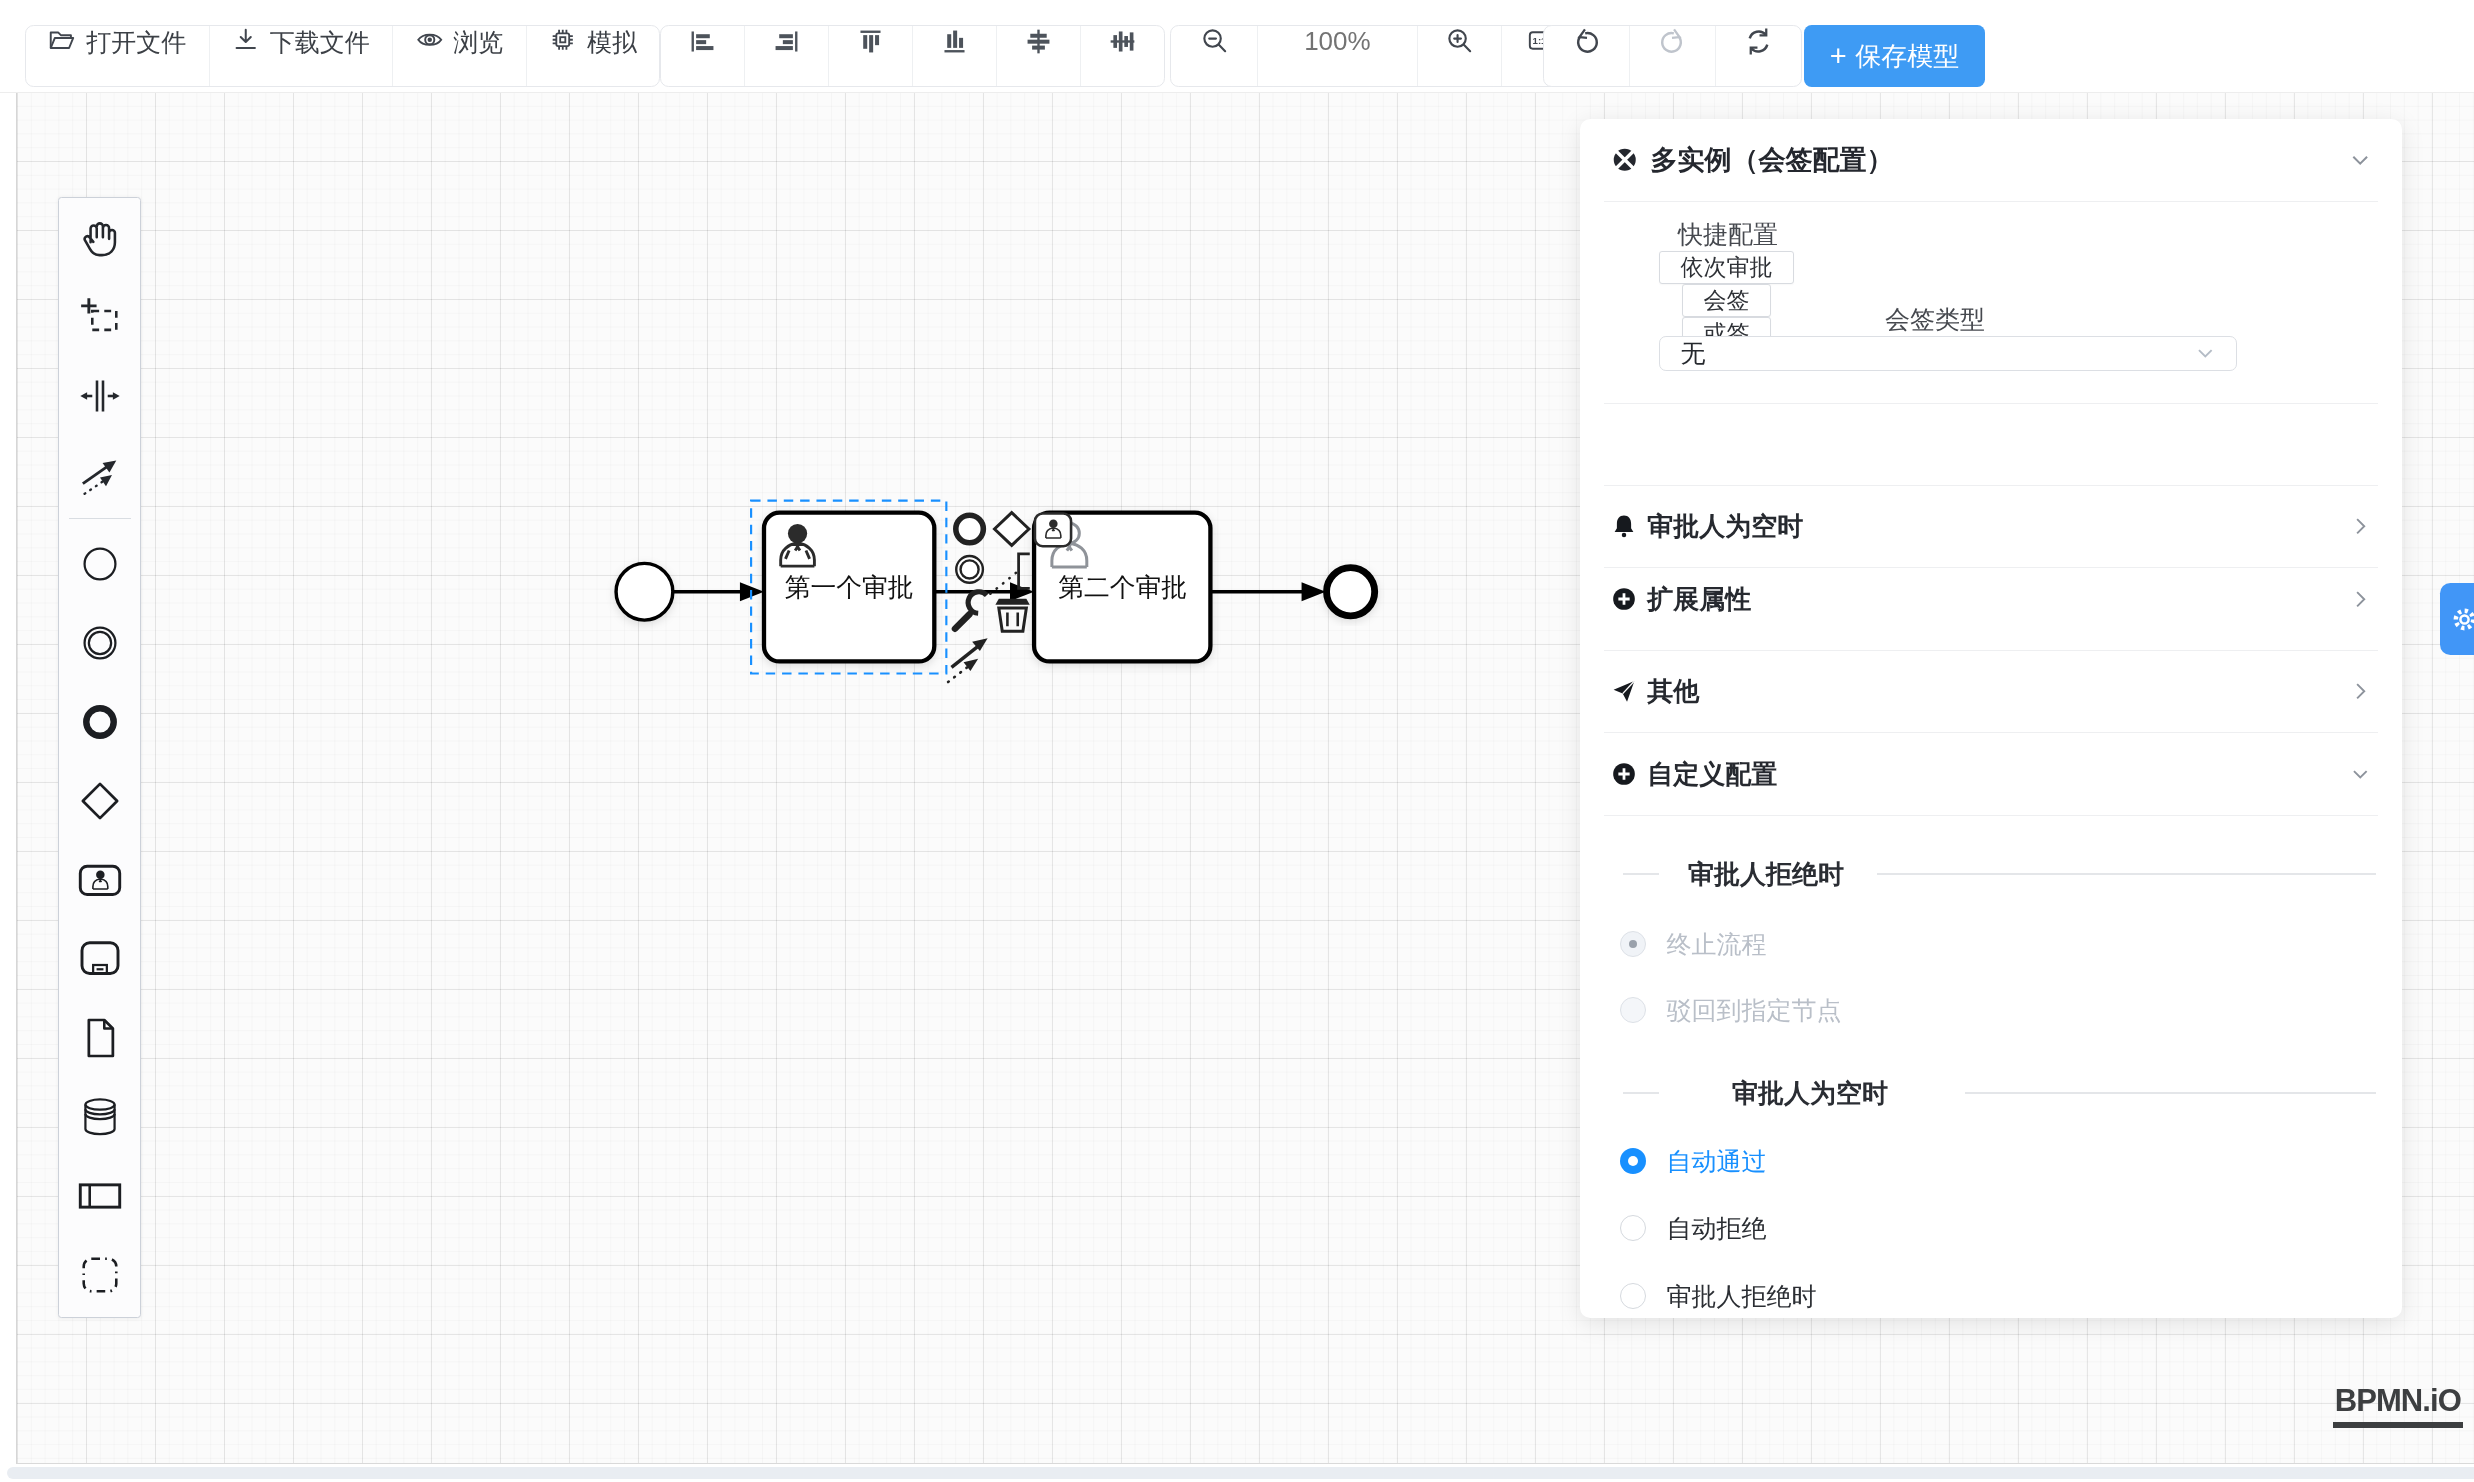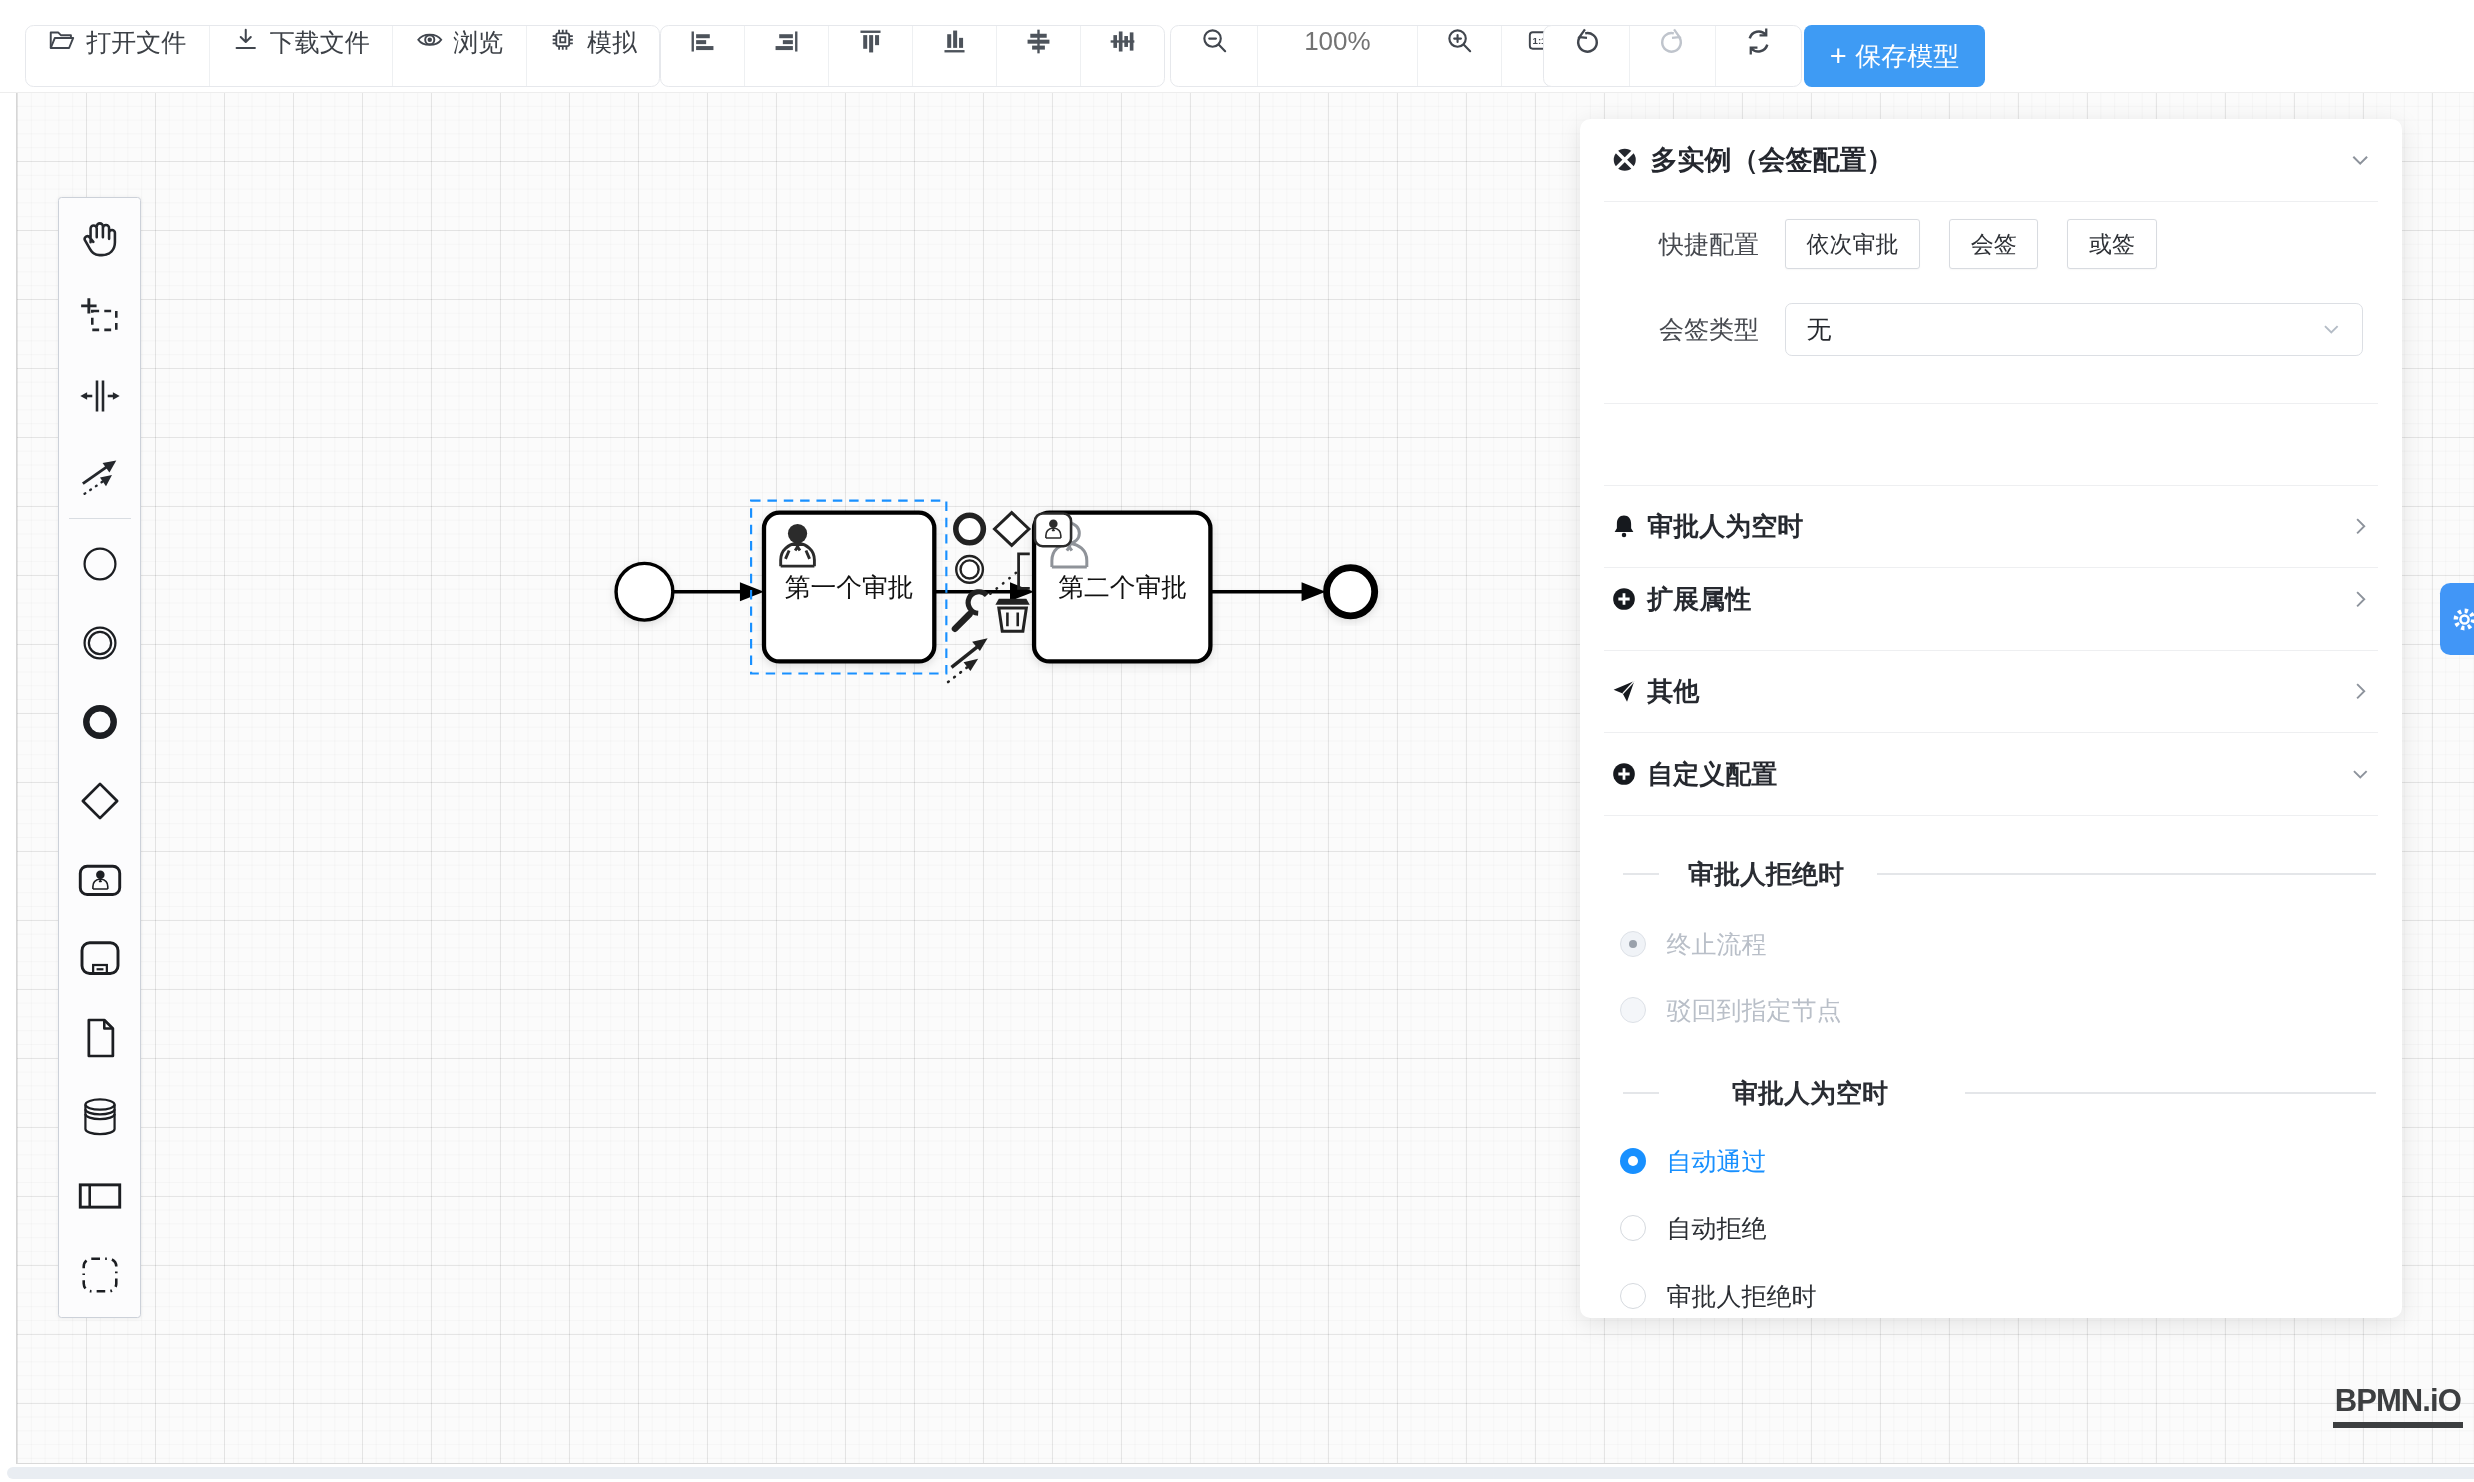--- a/index.html
+++ b/index.html
@@ -43,21 +43,21 @@
 
   
   #panel{position:absolute;left:1580px;top:119px;width:822px;height:1199px;background:#fff;border-radius:10.3px;
     box-shadow:0 5.2px 24px rgba(0,0,0,.10);overflow:hidden;}
   .p-abs{position:absolute;left:31px;right:31px;display:flex;align-items:center;}
   .p-div{position:absolute;left:24px;right:24px;height:0.9px;background:#eeeff1;}
   #p-header{top:8.6px;height:65px;gap:12px;}
   #p-header .p-title{font-size:27px;font-weight:700;color:#24272e;}
   .chev{margin-left:auto;color:#8d939c;}
   .p-section-label{font-size:26px;font-weight:600;color:#26292f;margin-left:10.3px;}
-  .form-row{position:absolute;left:79px;display:flex;align-items:center;}
+  .form-row{position:absolute;left:79px;display:flex;align-items:center;flex-direction:column;}
   .form-label{font-size:25px;color:#46494f;margin-right:26px;}
   .qc-btn{height:48px;display:inline-flex;align-items:center;padding:0 20.6px;border:0.9px solid #d8dbe0;border-radius:3px;
     background:#fff;font-size:23px;color:#2e3136;margin-right:29px;cursor:pointer;box-shadow:0 0.9px 1.7px rgba(0,0,0,.03);}
   .select{width:578px;height:53px;border:0.9px solid #dcdfe4;border-radius:6.9px;display:flex;align-items:center;
     padding:0 20.6px;box-sizing:border-box;font-size:25px;color:#26292e;background:#fff;cursor:pointer;}
   .divider-title{position:absolute;left:43px;right:26px;display:flex;align-items:center;}
   .divider-title .stub{width:36px;height:1.7px;background:#e4e6e9;}
   .divider-title .line{flex:1;height:1.7px;background:#e4e6e9;margin-left:33px;}
   .divider-title .txt{font-size:26px;font-weight:700;color:#2a2d33;margin-left:29px;}
   .radio-row{position:absolute;left:40px;display:flex;align-items:center;gap:20.6px;height:34px;cursor:pointer;}

